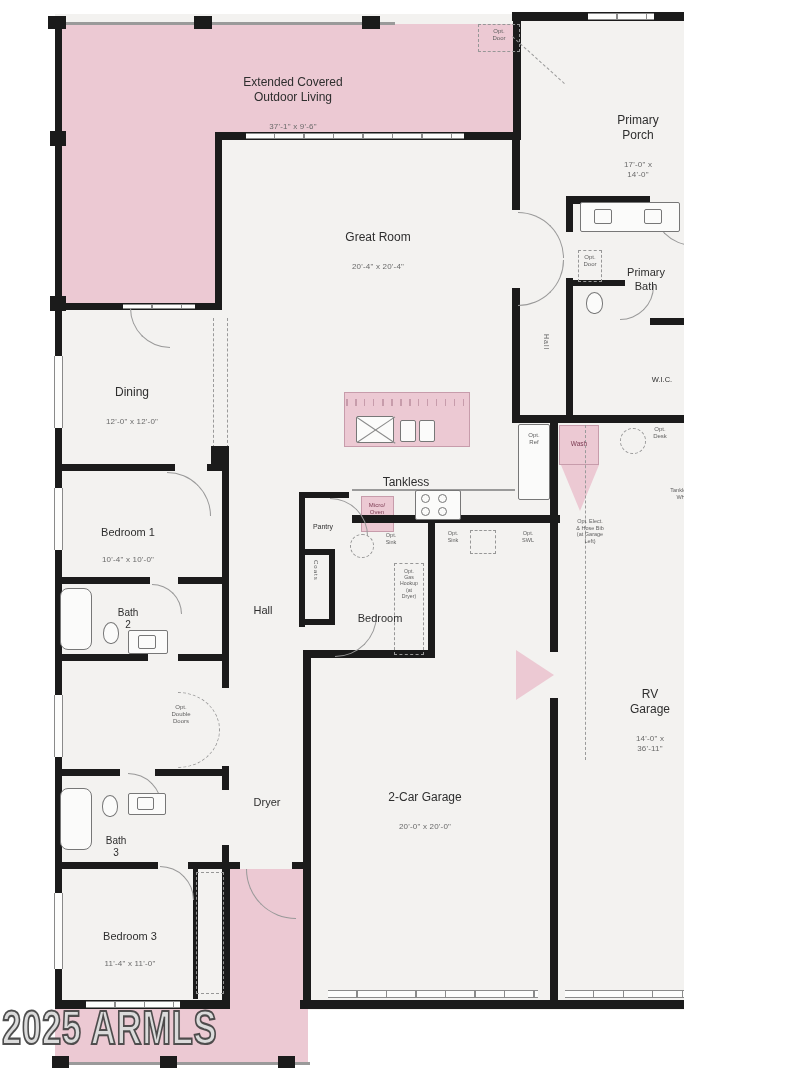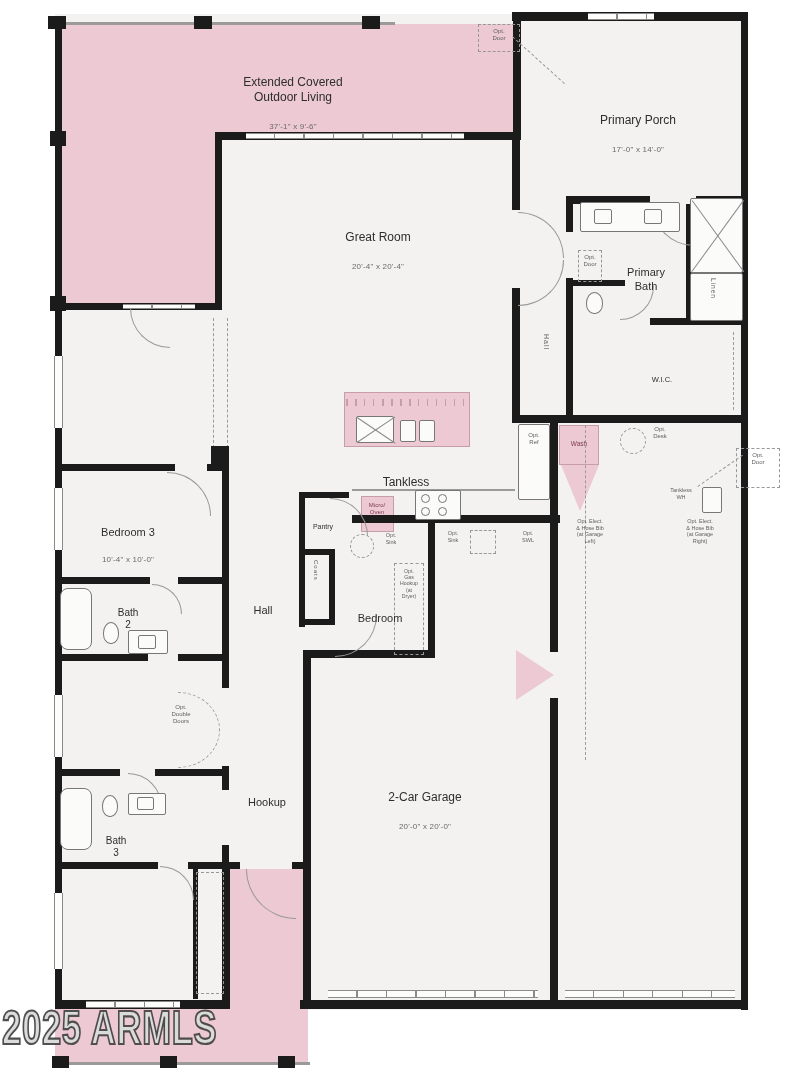--- a/index.html
+++ b/index.html
@@ -1,16 +1,16 @@
 <!DOCTYPE html>
 <html><head>
 <meta charset="utf-8">
 <style>
   html,body{margin:0;padding:0;background:#ffffff;}
-  .plan{position:relative;width:800px;height:1082px;background:#ffffff;overflow:hidden;
+  .plan{position:relative;width:684px;height:1082px;background:#ffffff;overflow:hidden;
         font-family:"Liberation Sans",sans-serif;}
   .floor{position:absolute;left:55px;top:14px;width:693px;height:996px;background:#f3f2f0;z-index:0;}
   .pink{position:absolute;background:#ecc9d3;z-index:1;}
   .pinkb{position:absolute;background:#ecc9d3;border:1px solid #c79cab;box-sizing:border-box;z-index:2;}
   .w{position:absolute;display:block;background:#1b1b1b;z-index:4;}
   .g{position:absolute;display:block;background:#9a9a9a;z-index:3;}
   .post{position:absolute;background:#1b1b1b;z-index:4;}
   .win{position:absolute;background:#fdfdfc;border-top:1.5px solid #8a8a8a;border-bottom:1.5px solid #8a8a8a;
        box-sizing:border-box;z-index:5;background-image:repeating-linear-gradient(90deg,transparent 0 28px,#8a8a8a 28px 29.5px);}
   .winv{position:absolute;background:#fdfdfc;border-left:1.5px solid #8a8a8a;border-right:1.5px solid #8a8a8a;box-sizing:border-box;z-index:5;}
@@ -201,51 +201,63 @@
   </div>
   <div class="lbl" style="left:646px;top:252px;font-size:11px">
     <div>Primary
 Bath</div>
   </div>
   <div class="lbl" style="left:662px;top:366px;font-size:7.5px">
     <div>W.I.C.</div>
   </div>
   <div class="vert" style="left:710px;top:278px">Linen</div>
   <div class="vert" style="left:543px;top:334px;font-size:7px">Hall</div>
+  <div class="lbl" style="left:132px;top:370px;font-size:12px">
+    <div>Dining</div>
+    <div class="dim">12'-0" x 12'-0"</div>
+  </div>
   <div class="lbl" style="left:406px;top:460px;font-size:12px">
     <div>Tankless</div>
   </div>
   <div class="lbl" style="left:323px;top:514px;font-size:7px">
     <div>Pantry</div>
   </div>
   <div class="vert" style="left:313px;top:560px;font-size:6px">Coats</div>
   <div class="lbl" style="left:263px;top:590px;font-size:11px">
     <div>Hall</div>
   </div>
   <div class="lbl" style="left:380px;top:598px;font-size:11px">
     <div>Bedroom</div>
   </div>
   <div class="lbl" style="left:128px;top:512px;font-size:11px">
-    <div>Bedroom 3</div>
+    <div>Bedroom 1</div>
     <div class="dim">10'-4" x 10'-0"</div>
   </div>
   <div class="lbl" style="left:128px;top:594px;font-size:10px">
     <div>Bath
 2</div>
   </div>
   <div class="lbl" style="left:116px;top:822px;font-size:10px">
     <div>Bath
 3</div>
   </div>
+  <div class="lbl" style="left:130px;top:916px;font-size:11px">
+    <div>Bedroom 3</div>
+    <div class="dim">11'-4" x 11'-0"</div>
+  </div>
   <div class="lbl" style="left:267px;top:782px;font-size:11px">
-    <div>Hookup</div>
+    <div>Dryer</div>
   </div>
   <div class="lbl" style="left:425px;top:775px;font-size:12px">
     <div>2-Car Garage</div>
     <div class="dim">20'-0" x 20'-0"</div>
+  </div>
+  <div class="lbl" style="left:650px;top:672px;font-size:12px">
+    <div>RV Garage</div>
+    <div class="dim">14'-0" x 36'-11"</div>
   </div>
   <div class="lbl" style="left:176px;top:1074px;font-size:10px;color:#444">
     <div>Porch</div>
   </div>
 
   <div class="lbl tiny" style="left:499px;top:28px">Opt.
 Door</div>
   <div class="lbl tiny" style="left:590px;top:254px">Opt.
 Door</div>
   <div class="lbl tiny" style="left:758px;top:452px">Opt.

